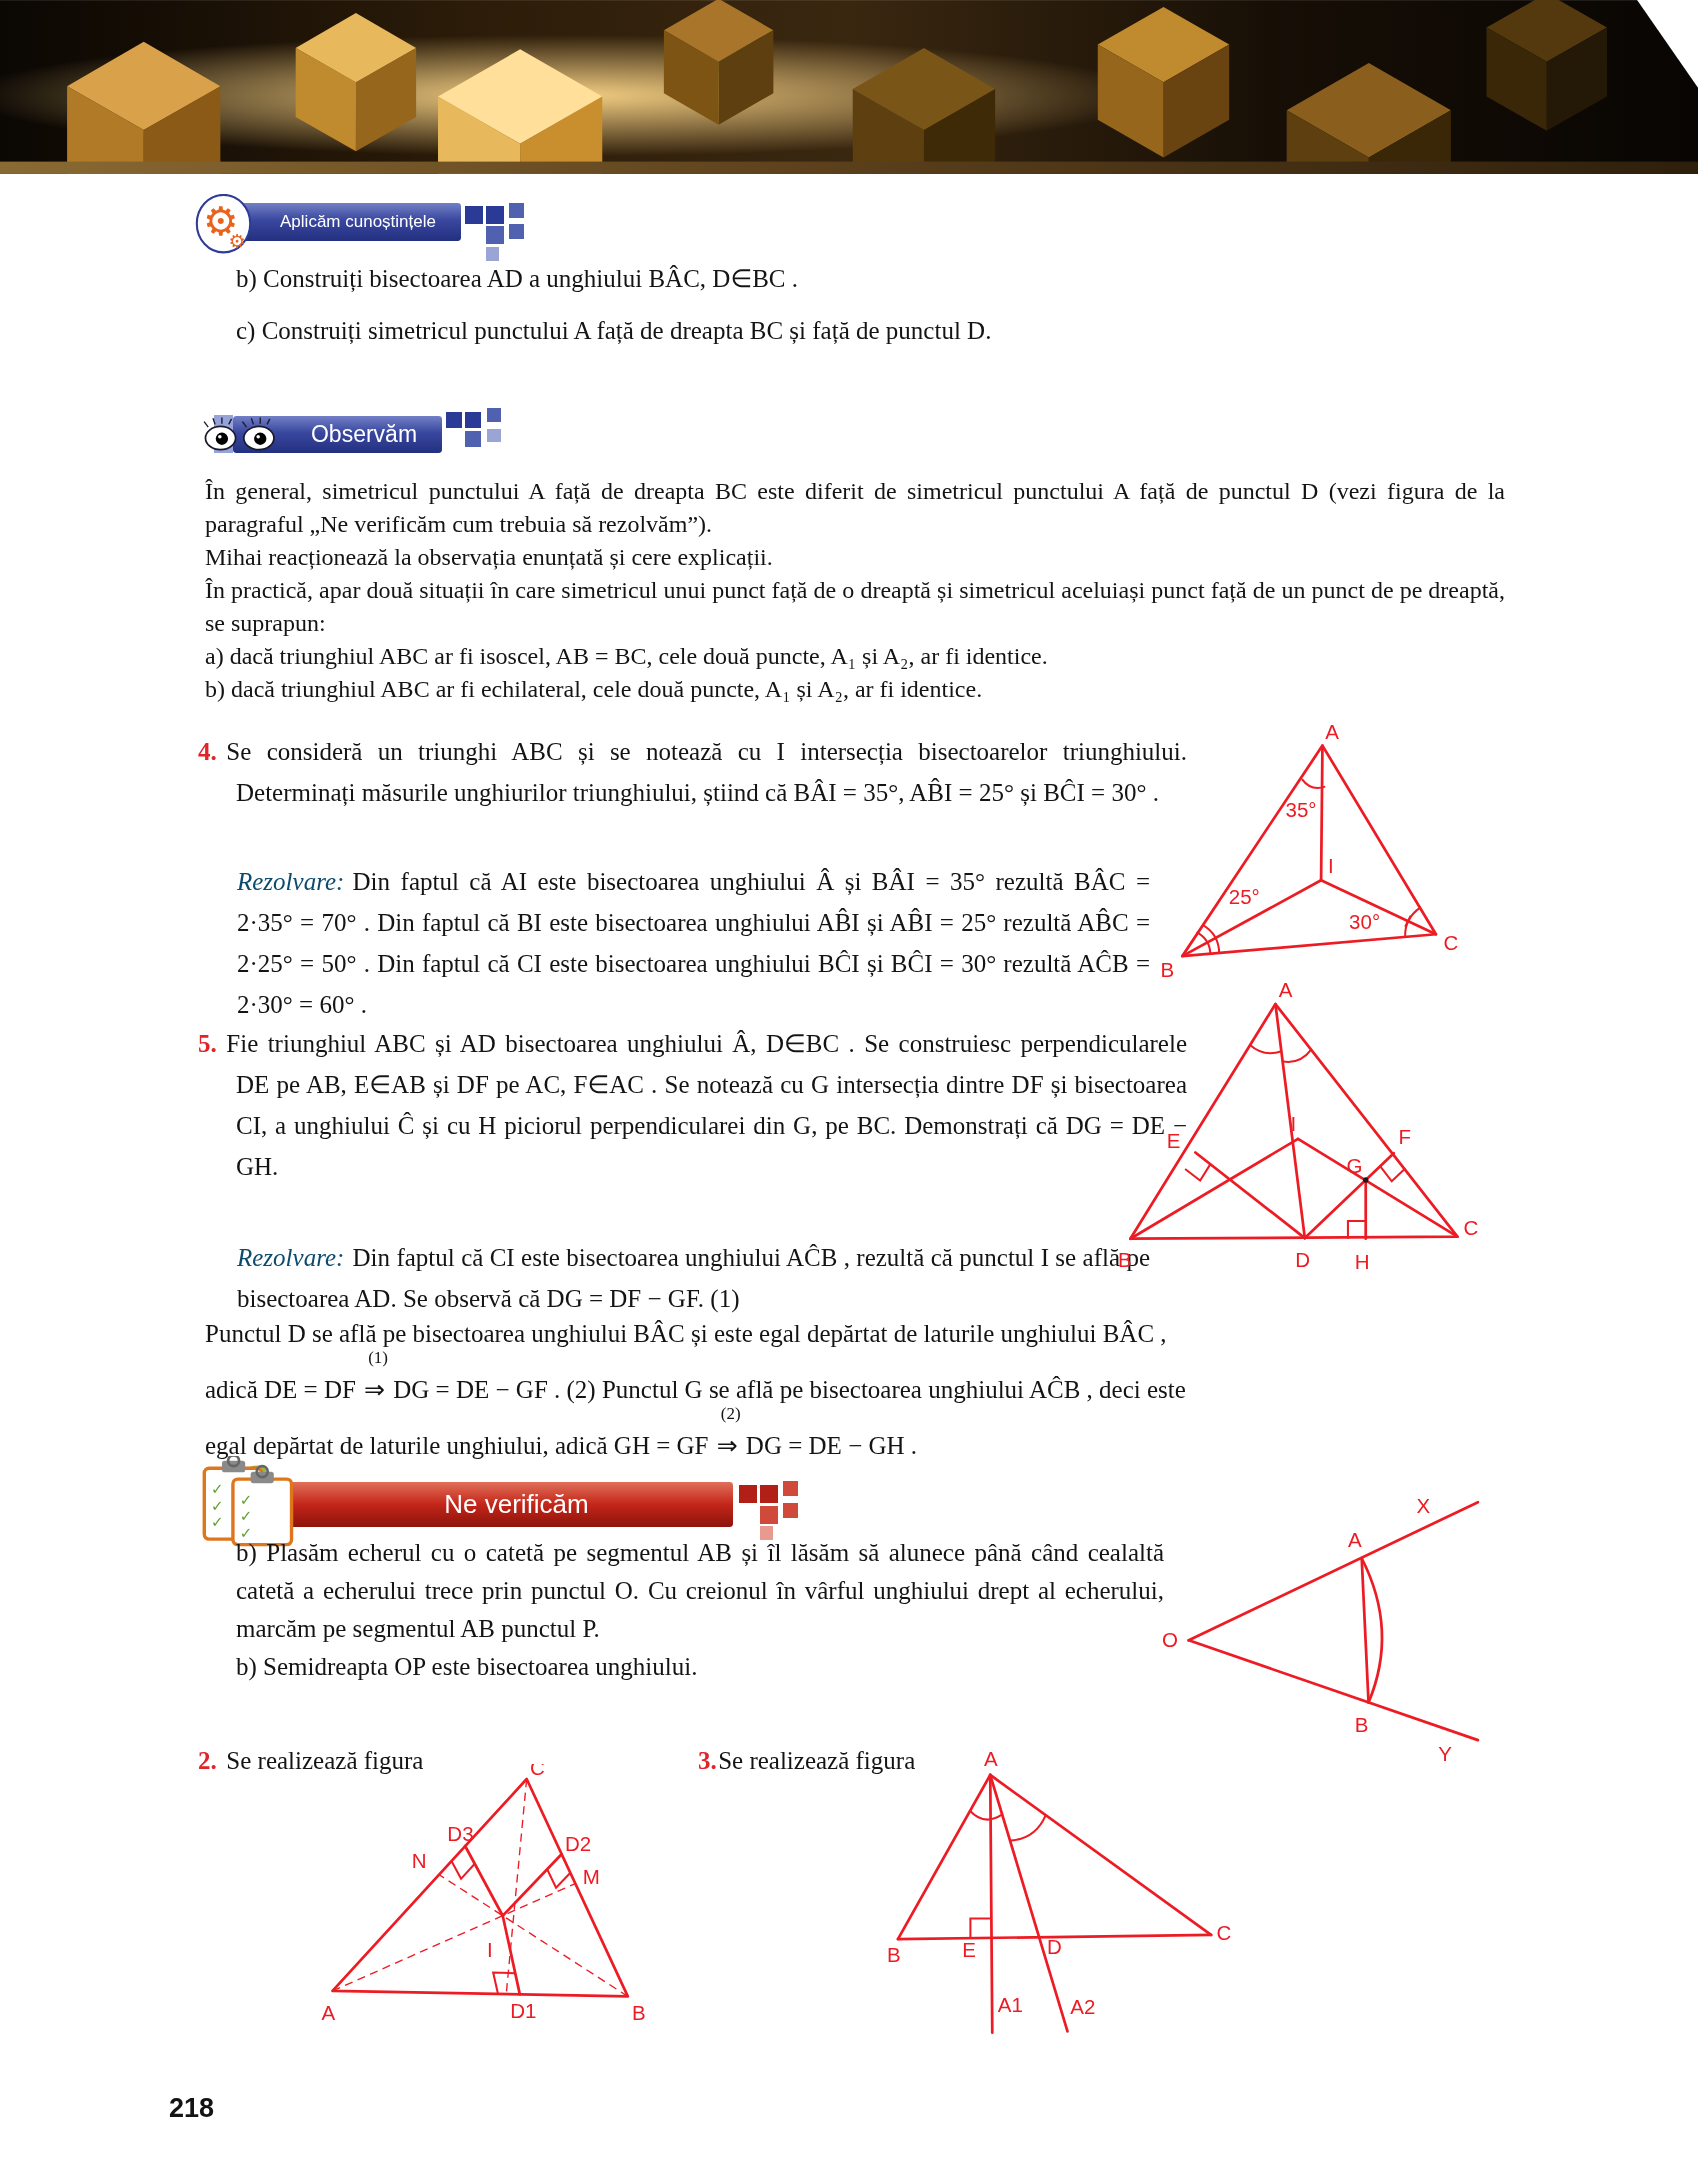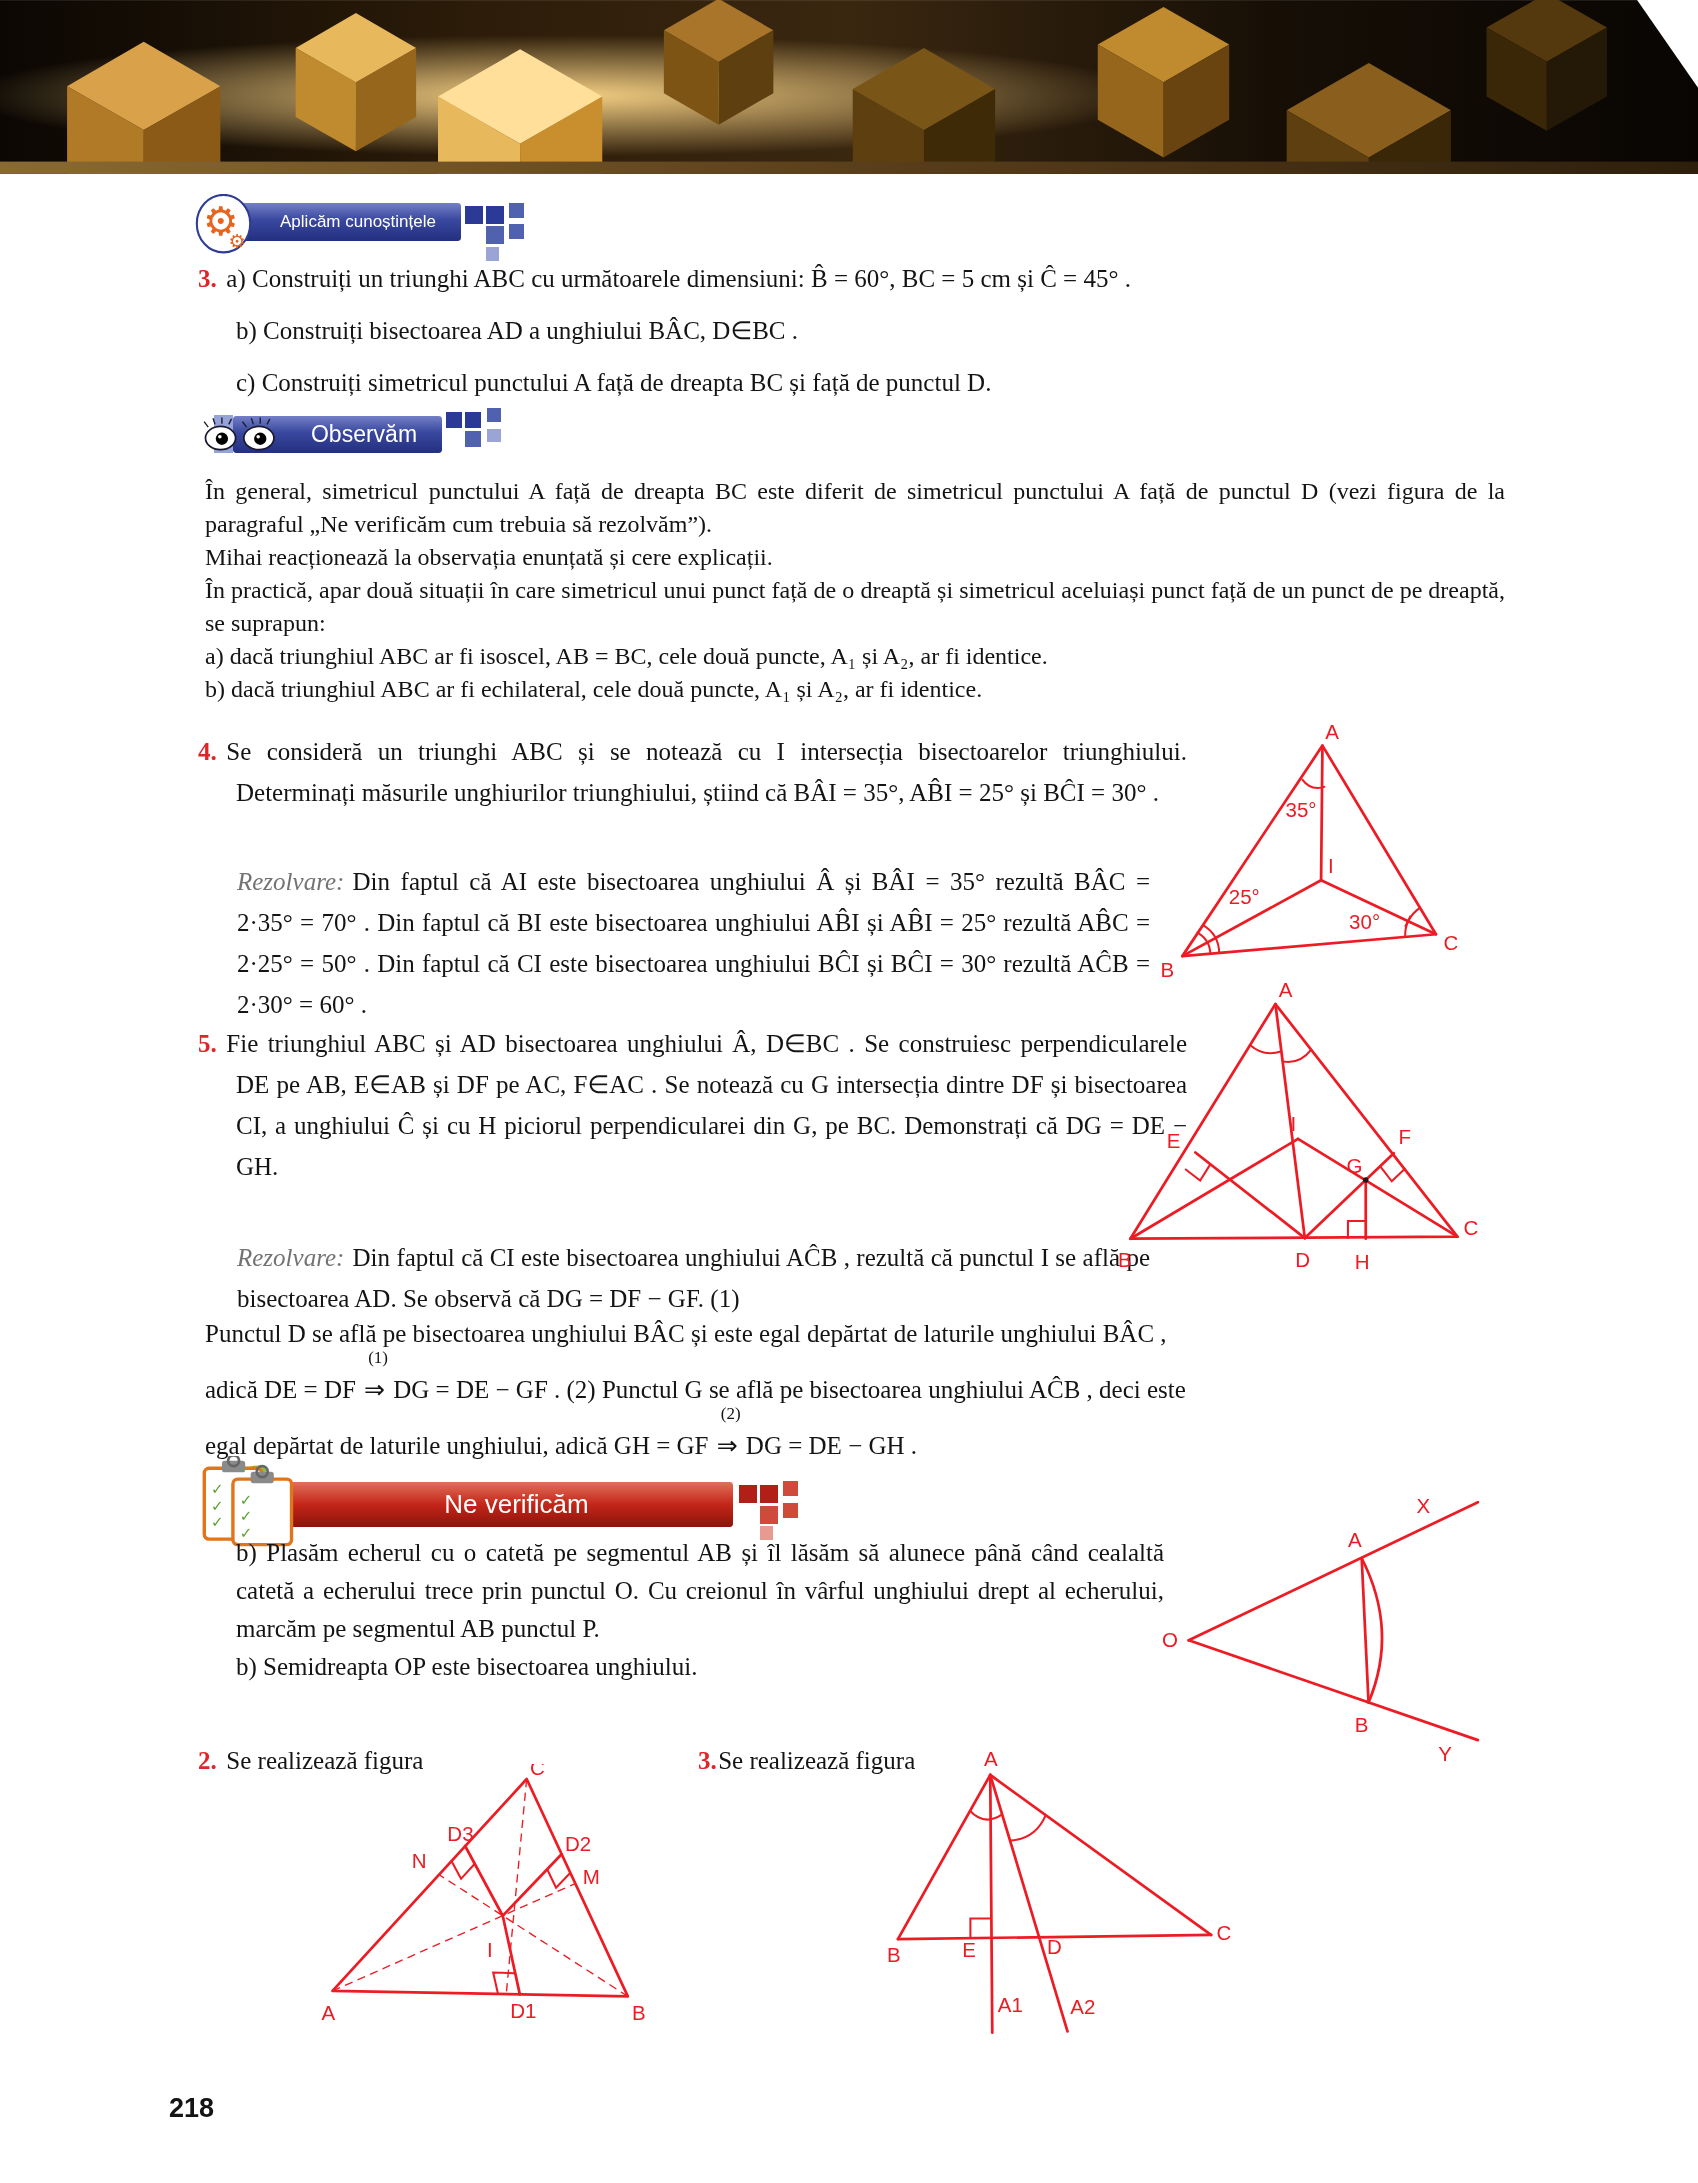--- a/index.html
+++ b/index.html
@@ -1,21 +1,21 @@
 <!DOCTYPE html>
 <html style="font-size:11px"><head>
 <meta charset="utf-8">
 <style>
   html,body{margin:0;padding:0;background:#888;}
   .page{position:relative;width:1698px;height:2183px;background:#ffffff;
         font-family:"Liberation Serif",serif;color:#141414;overflow:hidden;}
   .abs{position:absolute;}
   .just{text-align:justify;}
   .num{color:#e02428;font-weight:bold;margin-right:9.6px;}
-  .rez{color:#737373;font-style:italic;margin-right:8.2px;}
+  .rez{color:#0c4a6e;font-style:italic;margin-right:8.2px;}
   .body36{font-size:25px;line-height:41px;}
   .body35{font-size:24px;line-height:33px;}
   .hang{padding-left:38px;text-indent:-38px;}
   .badge-bar{position:absolute;color:#ffffff;font-family:"Liberation Sans",sans-serif;
              display:flex;align-items:center;justify-content:center;
              border-radius:3.4px;}
   .badge-blue{background:linear-gradient(180deg,#7380c6 0%,#39479f 45%,#23307f 100%);}
   .badge-red{background:linear-gradient(180deg,#e0705a 0%,#c32619 50%,#8d130b 100%);}
   .sqs{position:absolute;}
   .sqs div{position:absolute;}
@@ -100,21 +100,20 @@
   <div class="sqs" style="left:465px;top:203px;width:62px;height:55px">
     <div style="left:0;top:2.7px;width:18px;height:18px;background:#2b3a96"></div>
     <div style="left:20.5px;top:2.7px;width:18px;height:18px;background:#2b3a96"></div>
     <div style="left:44px;top:0;width:15px;height:15px;background:#5061b0"></div>
     <div style="left:20.5px;top:23px;width:18px;height:18px;background:#5061b0"></div>
     <div style="left:44px;top:20.5px;width:15px;height:15px;background:#5061b0"></div>
     <div style="left:20.5px;top:44px;width:13.7px;height:13.7px;background:#9aa5d6"></div>
   </div>
 
   <div class="abs" style="left:198px;top:253px;width:1177px;font-size:25px;line-height:52px">
-    <div class="hang"><span class="num">3.</span><span>a) Construiți un triunghi ABC cu următoarele dimensiuni: B̂ = 60°, BC = 5 cm și Ĉ = 45° .</span></div>
     <div style="padding-left:38px"><span>b) Construiți bisectoarea AD a unghiului BÂC, D∈BC .</span></div>
     <div style="padding-left:38px"><span>c) Construiți simetricul punctului A față de dreapta BC și față de punctul D.</span></div>
   </div>
 
   <div class="abs" style="left:214px;top:415px;width:19px;height:38px;background:#96a3d8"></div>
   <div class="badge-bar badge-blue" style="left:233px;top:416px;width:209px;height:37px;font-size:23px">
     <span style="margin-left:53px">Observăm</span>
   </div>
   <div class="abs" style="left:200px;top:412px">
     <svg width="89" height="48" viewBox="0 0 130 70">

